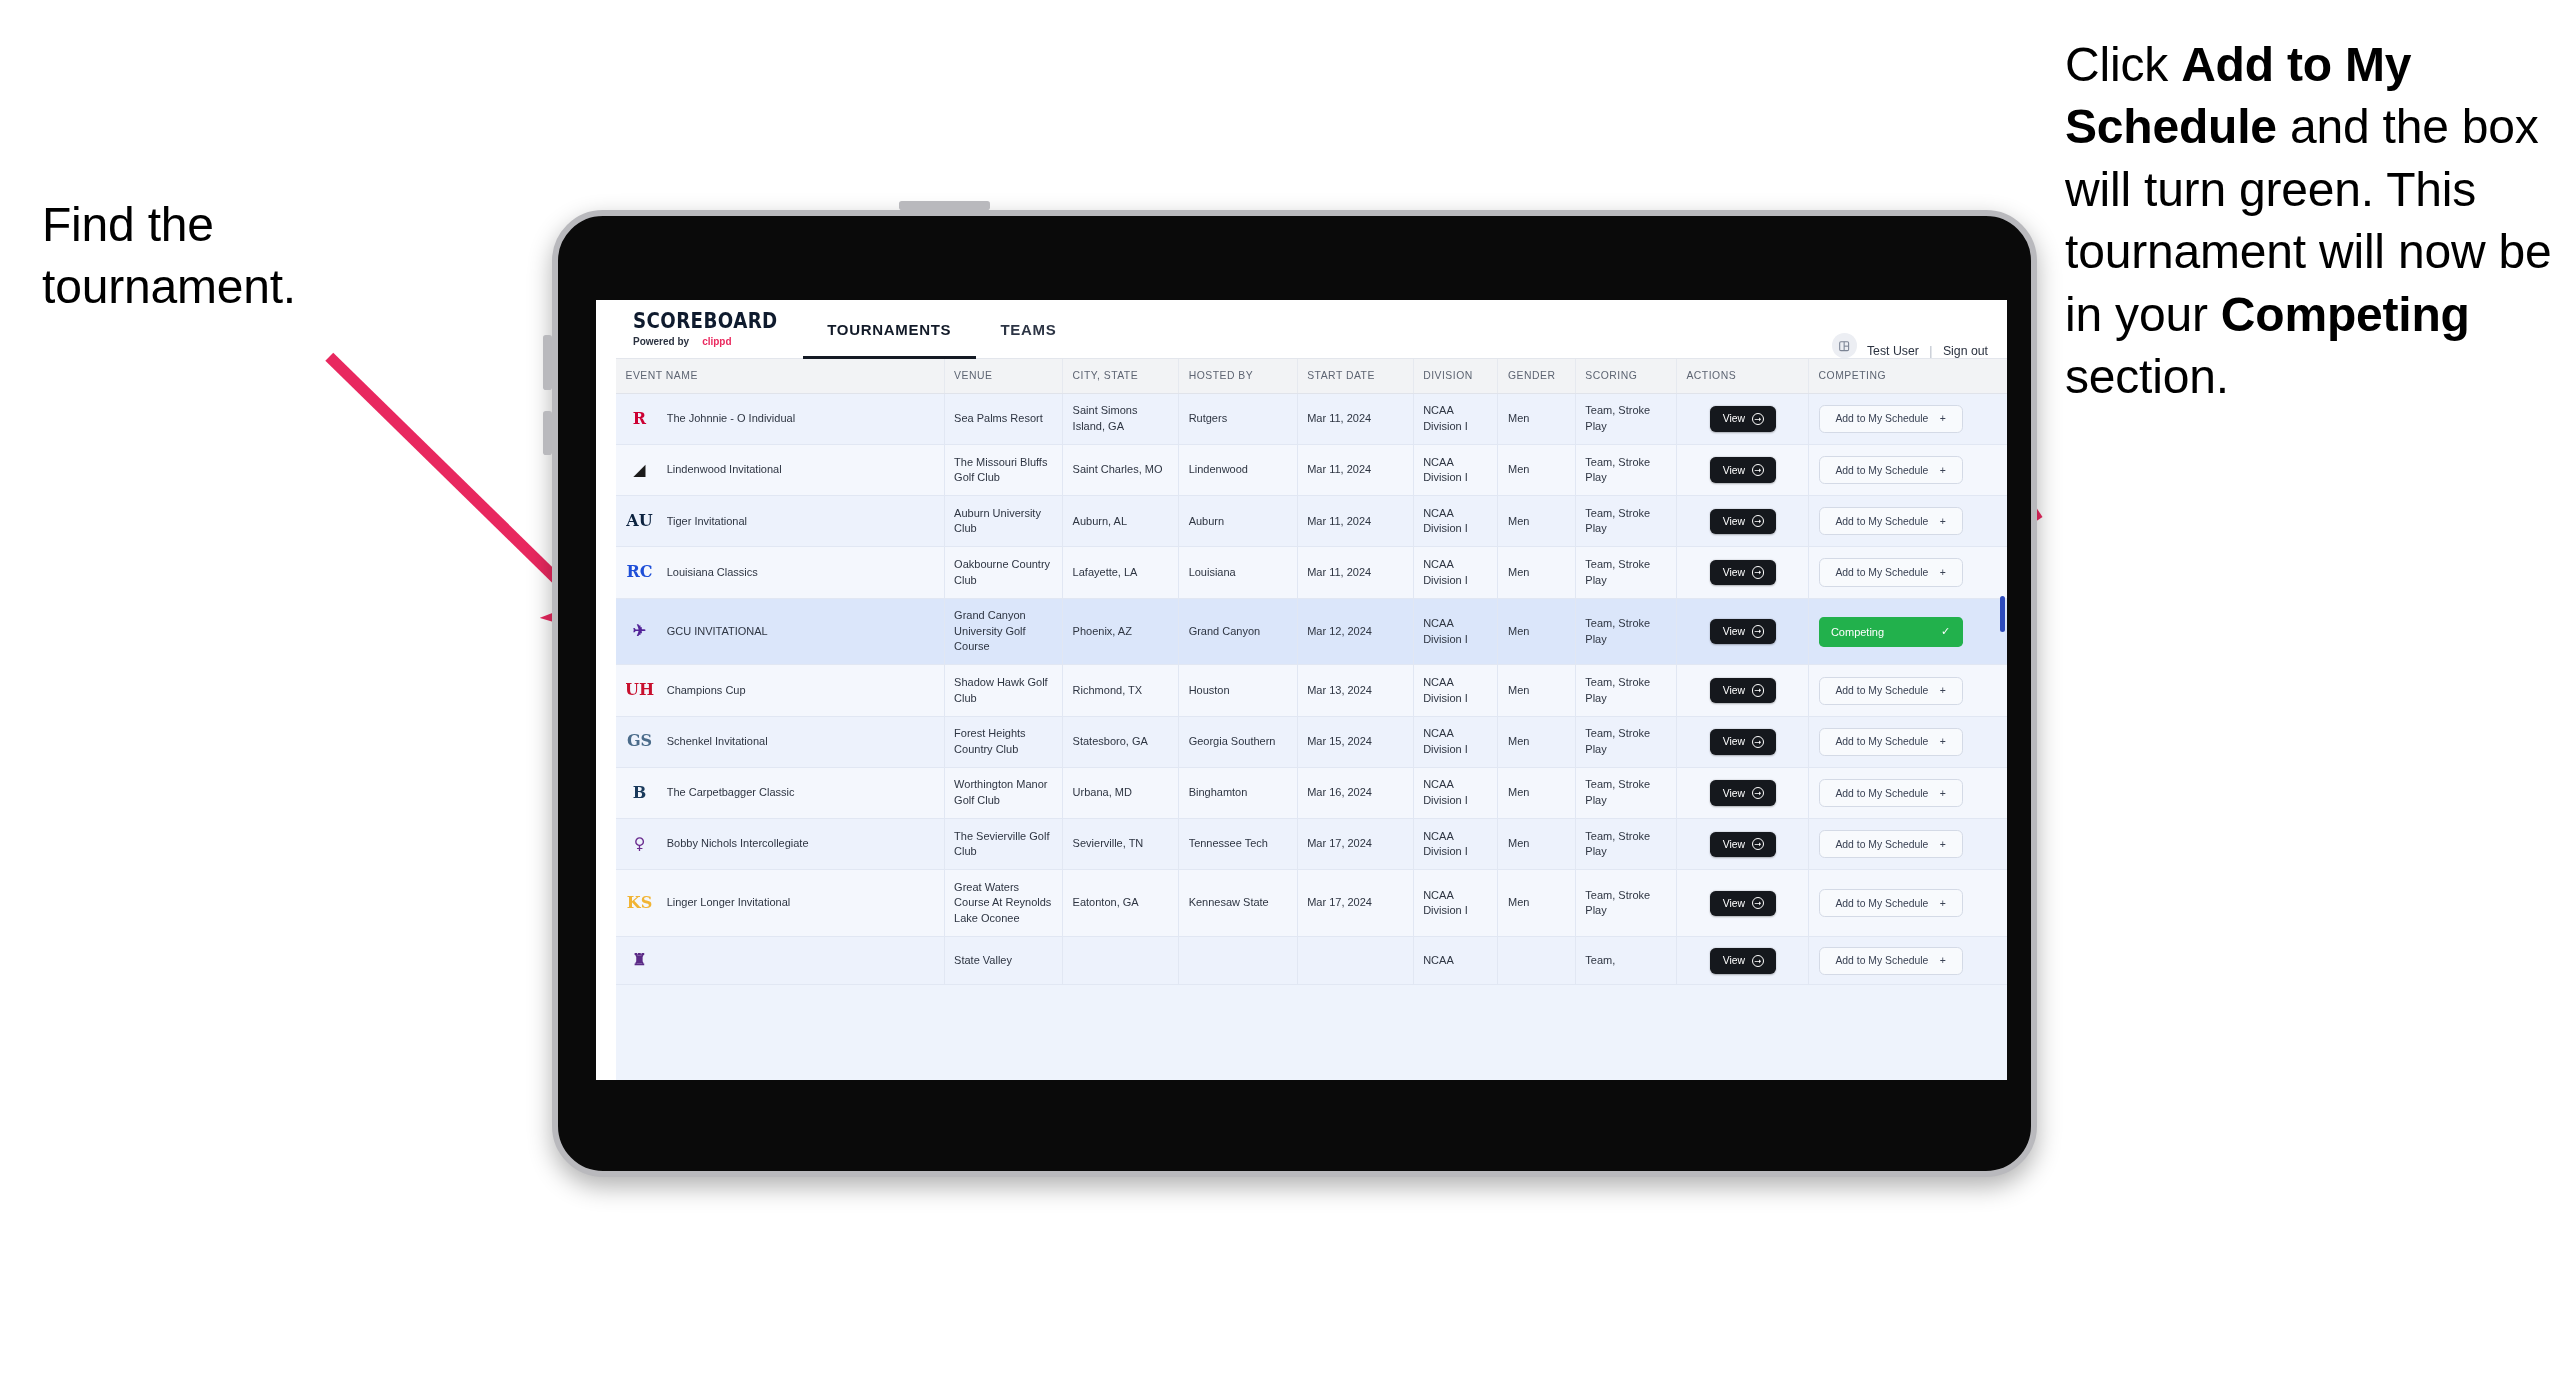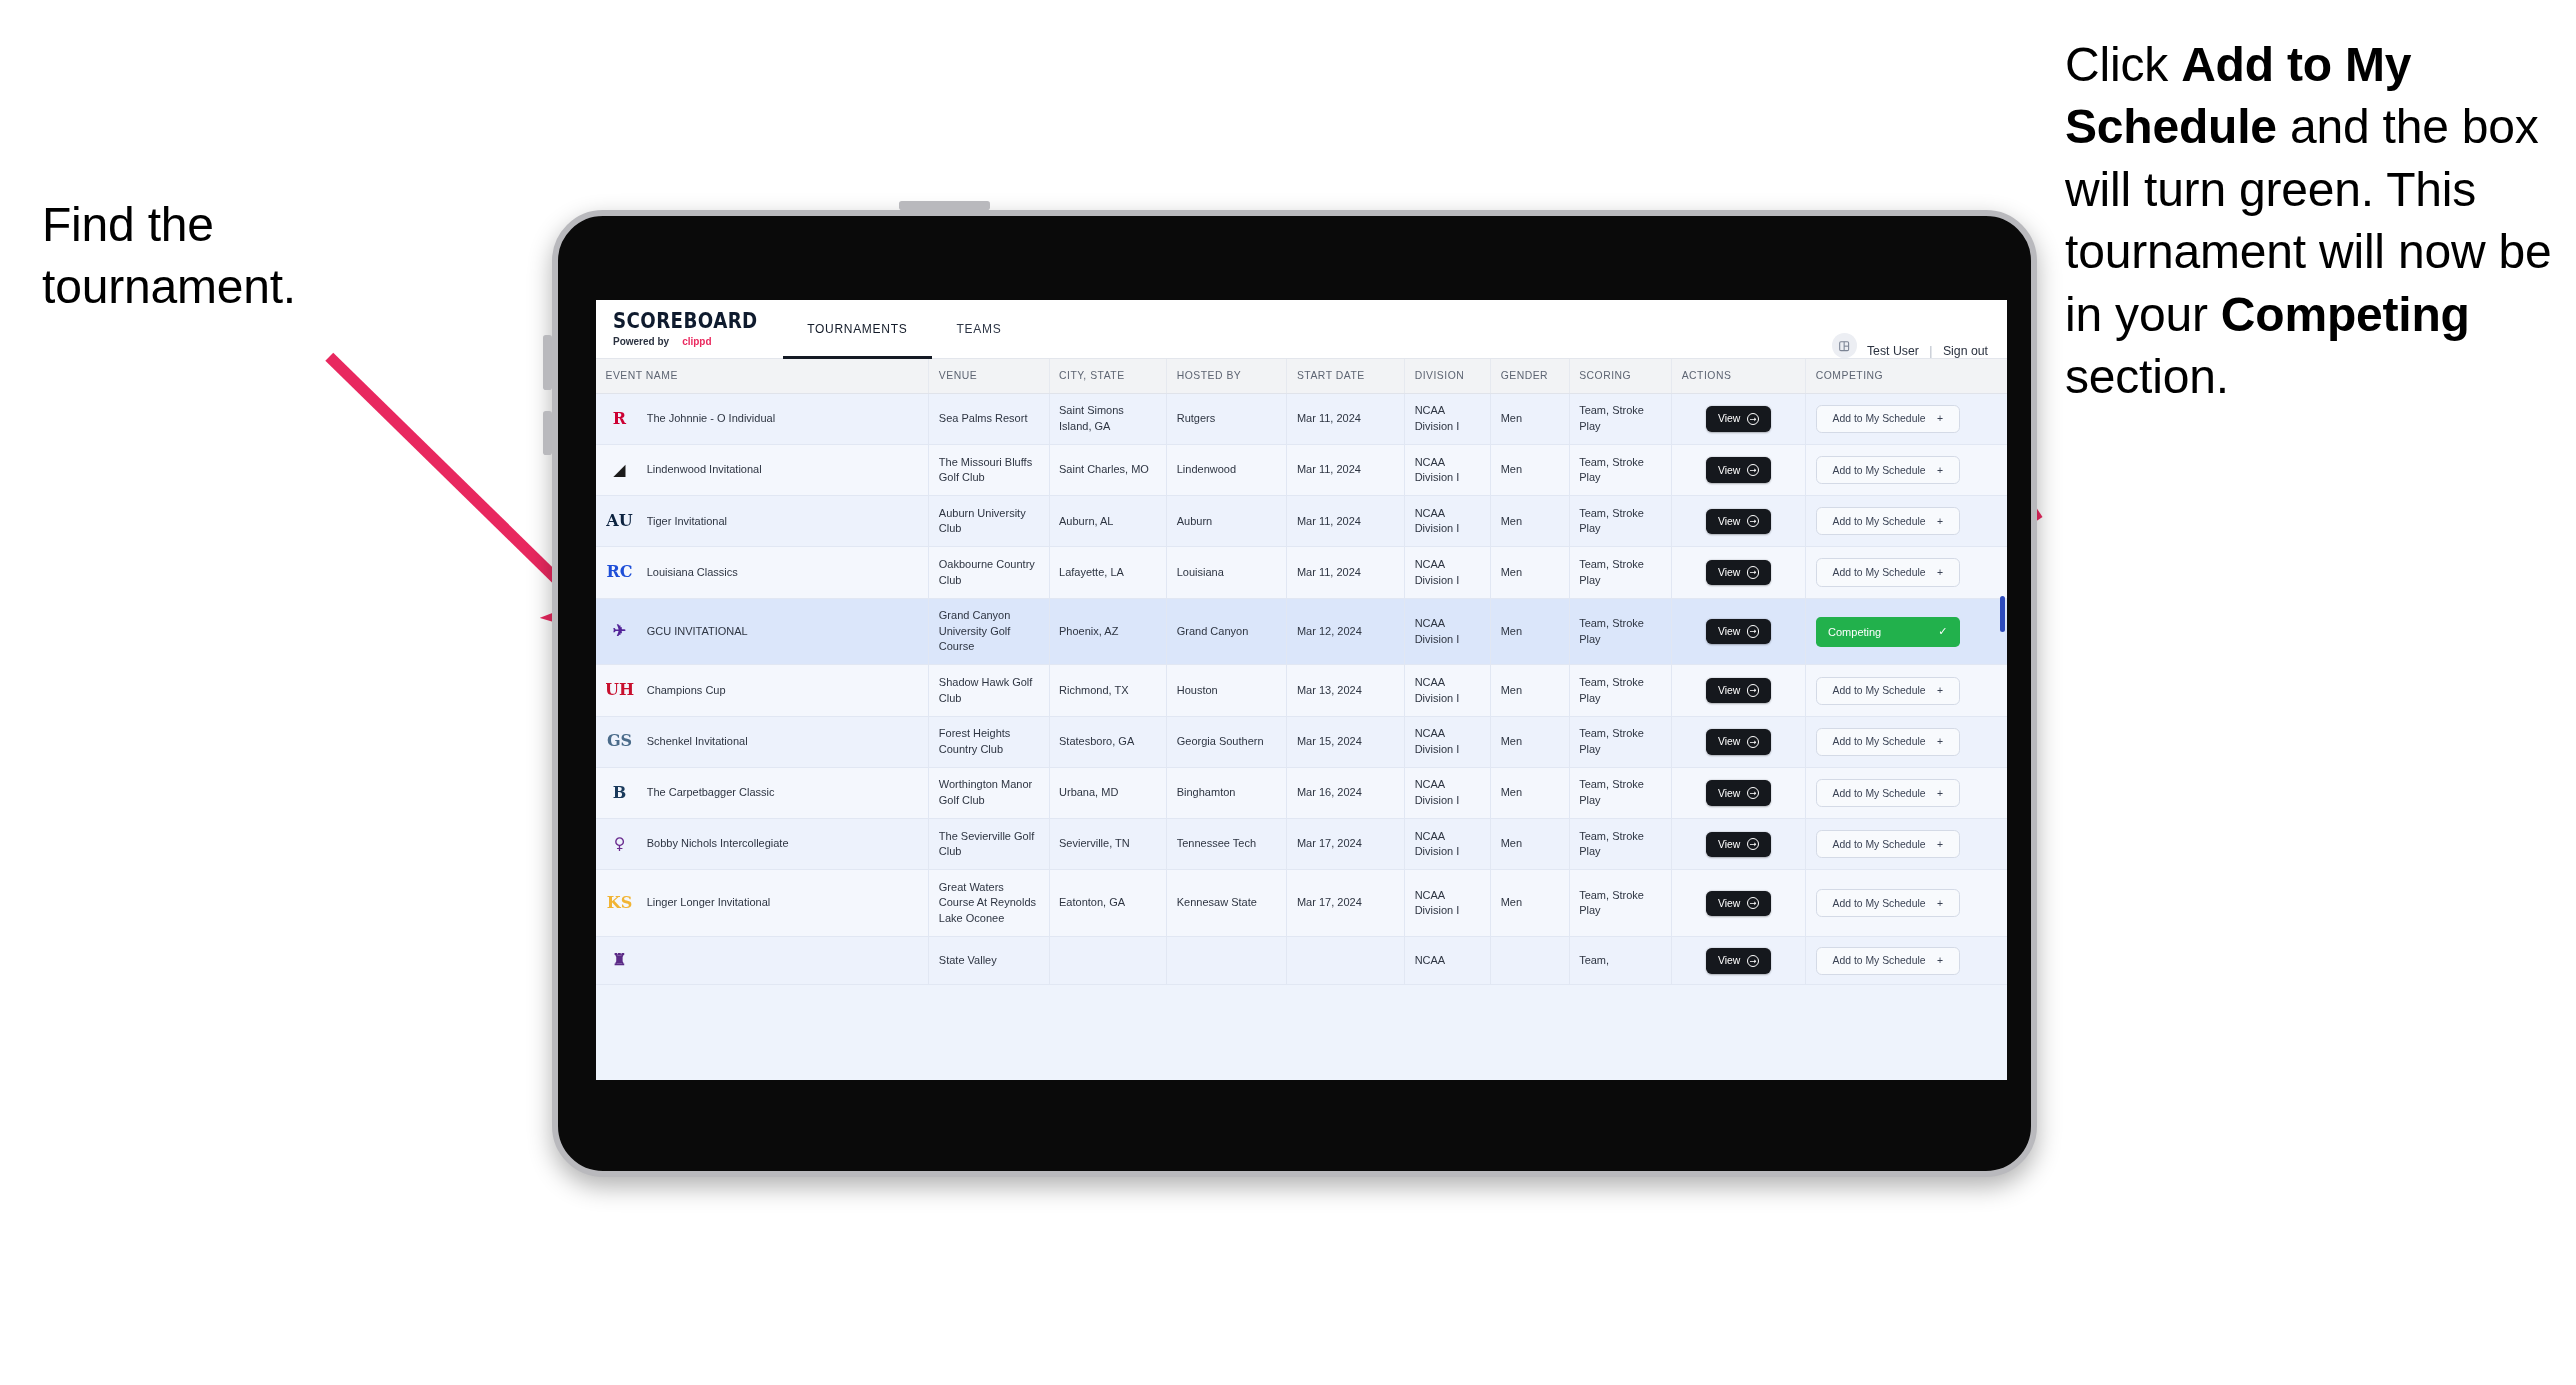--- a/index.html
+++ b/index.html
@@ -56,20 +56,21 @@
     background: #232325;
   }
 
   
   #screen {
     position: absolute;
     left: 38px; top: 84px;
     width: 1411px; height: 780px;
     background: #ffffff;
     overflow: hidden;
+    padding-left: 20px;
   }
 
   
   #appbar {
     display: flex; align-items: stretch;
     height: 59px; background: #fff;
     border-bottom: 0.9px solid #e3e6ec;
     position: relative;
   }
   #brand {
@@ -84,22 +85,22 @@
   }
   #brand-sub {
     margin-top: 5.7px; font-size: 10px; color: #2b3240; font-weight: 600;
     display: flex; gap: 13px; align-items: baseline;
   }
   #brand-sub .clippd { color: #ea2a5f; font-weight: 800; }
 
   .navtab {
     display: flex; align-items: center;
     padding: 0 24.6px;
-    font-size: 12px; letter-spacing: 0.7px;
-    color: #2d3545; font-weight: 400;
+    font-size: 15px; letter-spacing: 0.7px;
+    color: #2d3545; font-weight: 700;
     cursor: pointer;
     position: relative;
   }
   .navtab.active { color: #121a28; }
   .navtab.active::after {
     content: ""; position: absolute; left: 0; right: 0; bottom: -0.9px;
     height: 2.8px; background: #141a24;
   }
   #appbar-spacer { flex: 1; }
   #user-area {

